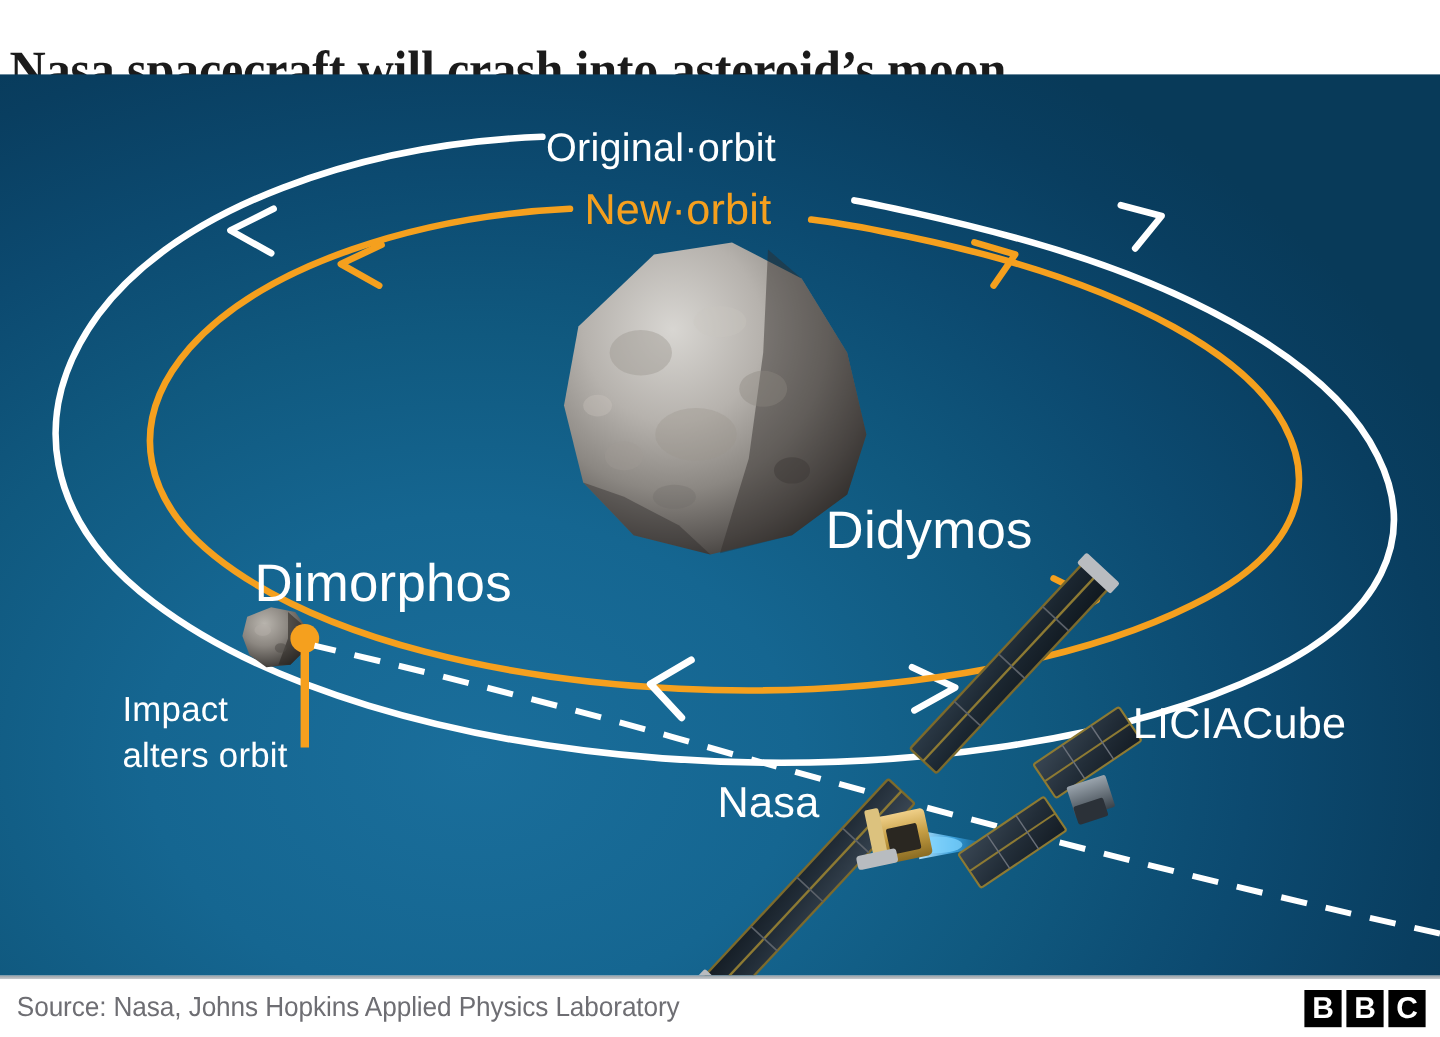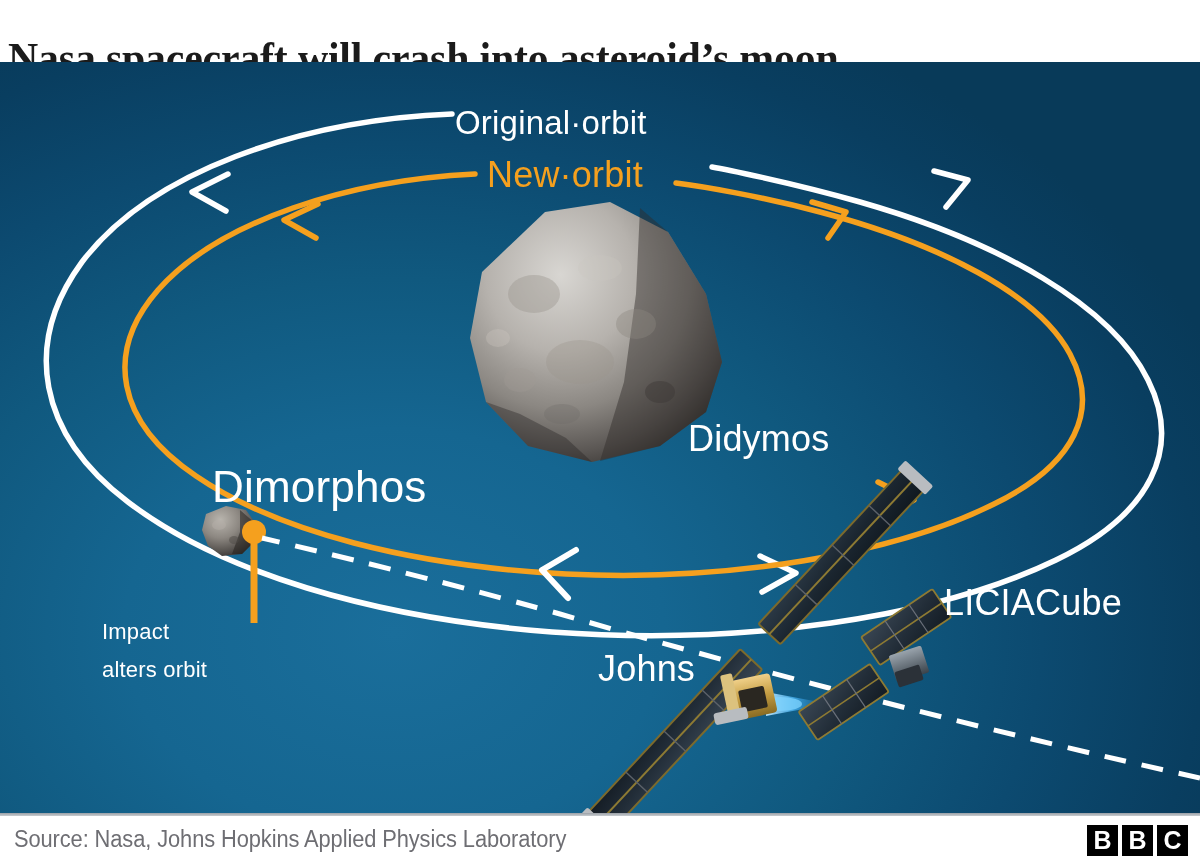--- a/index.html
+++ b/index.html
@@ -88,36 +88,35 @@
     font-size: 33px;
   }
   #label-new-orbit {
     left: 487px;
     top: 92px;
     font-size: 36px;
   }
   #label-didymos {
     left: 688px;
     top: 356px;
-    font-size: 36px;
+    font-size: 44px;
   }
   #label-dimorphos {
     left: 212px;
     top: 400px;
     font-size: 44px;
   }
   #label-impact {
     left: 102px;
     top: 511px;
-    font-size: 22px;
+    font-size: 29px;
     line-height: 38px;
     text-align: left;
     white-space: normal;
     width: 230px;
-    margin-top: 40px;
   }
   #label-impact .l2 { display: block; }
   #label-dart {
     left: 598px;
     top: 586px;
     font-size: 36px;
   }
   #label-liciacube {
     left: 944px;
     top: 520px;
@@ -356,21 +355,21 @@
 
     <div class="lbl" id="label-didymos">Didymos</div>
 
     <div class="lbl" id="label-dimorphos">Dimorphos</div>
 
     <div class="lbl" id="label-impact">
       <span class="l1">Impact</span>
       <span class="l2">alters orbit</span>
     </div>
 
-    <div class="lbl" id="label-dart">Johns</div>
+    <div class="lbl" id="label-dart">Nasa</div>
 
     <div class="lbl" id="label-liciacube">LICIACube</div>
   </div>
 
   <div class="footer-rule"></div>
 
   <div class="footer">
     <div class="source">Source: Nasa, Johns Hopkins Applied Physics Laboratory</div>
     <div class="bbc-logo">
       <span>B</span>

